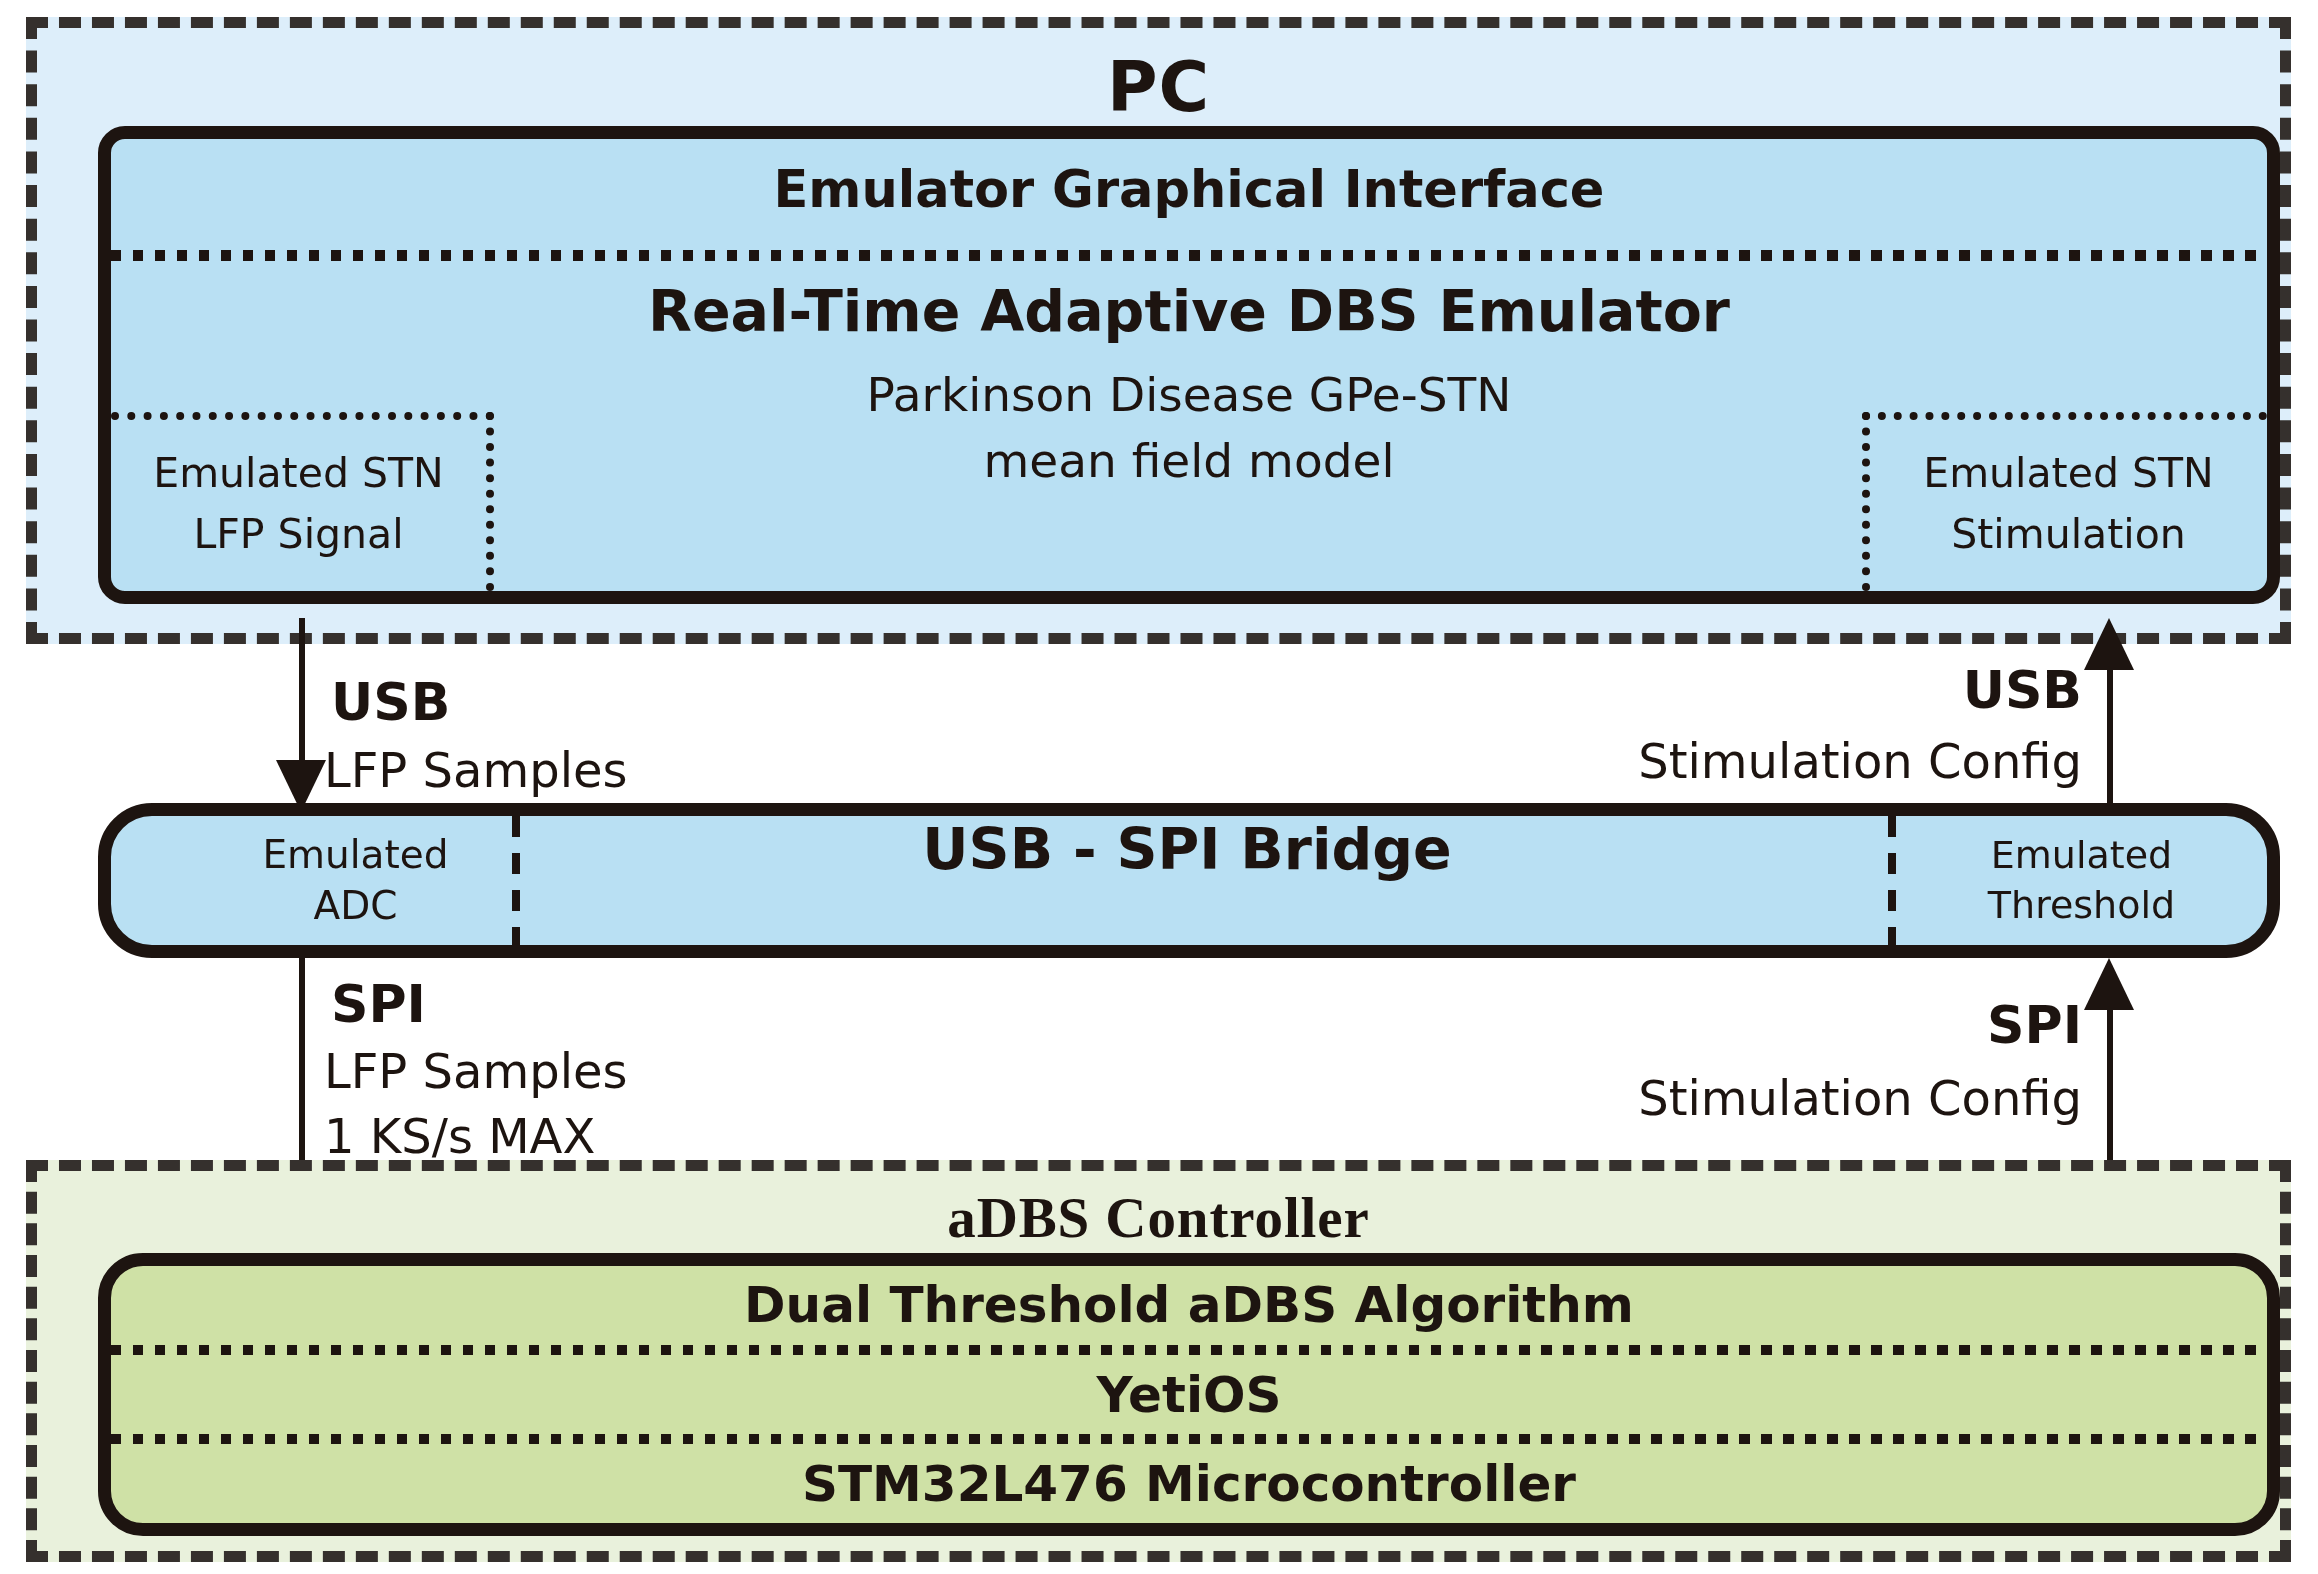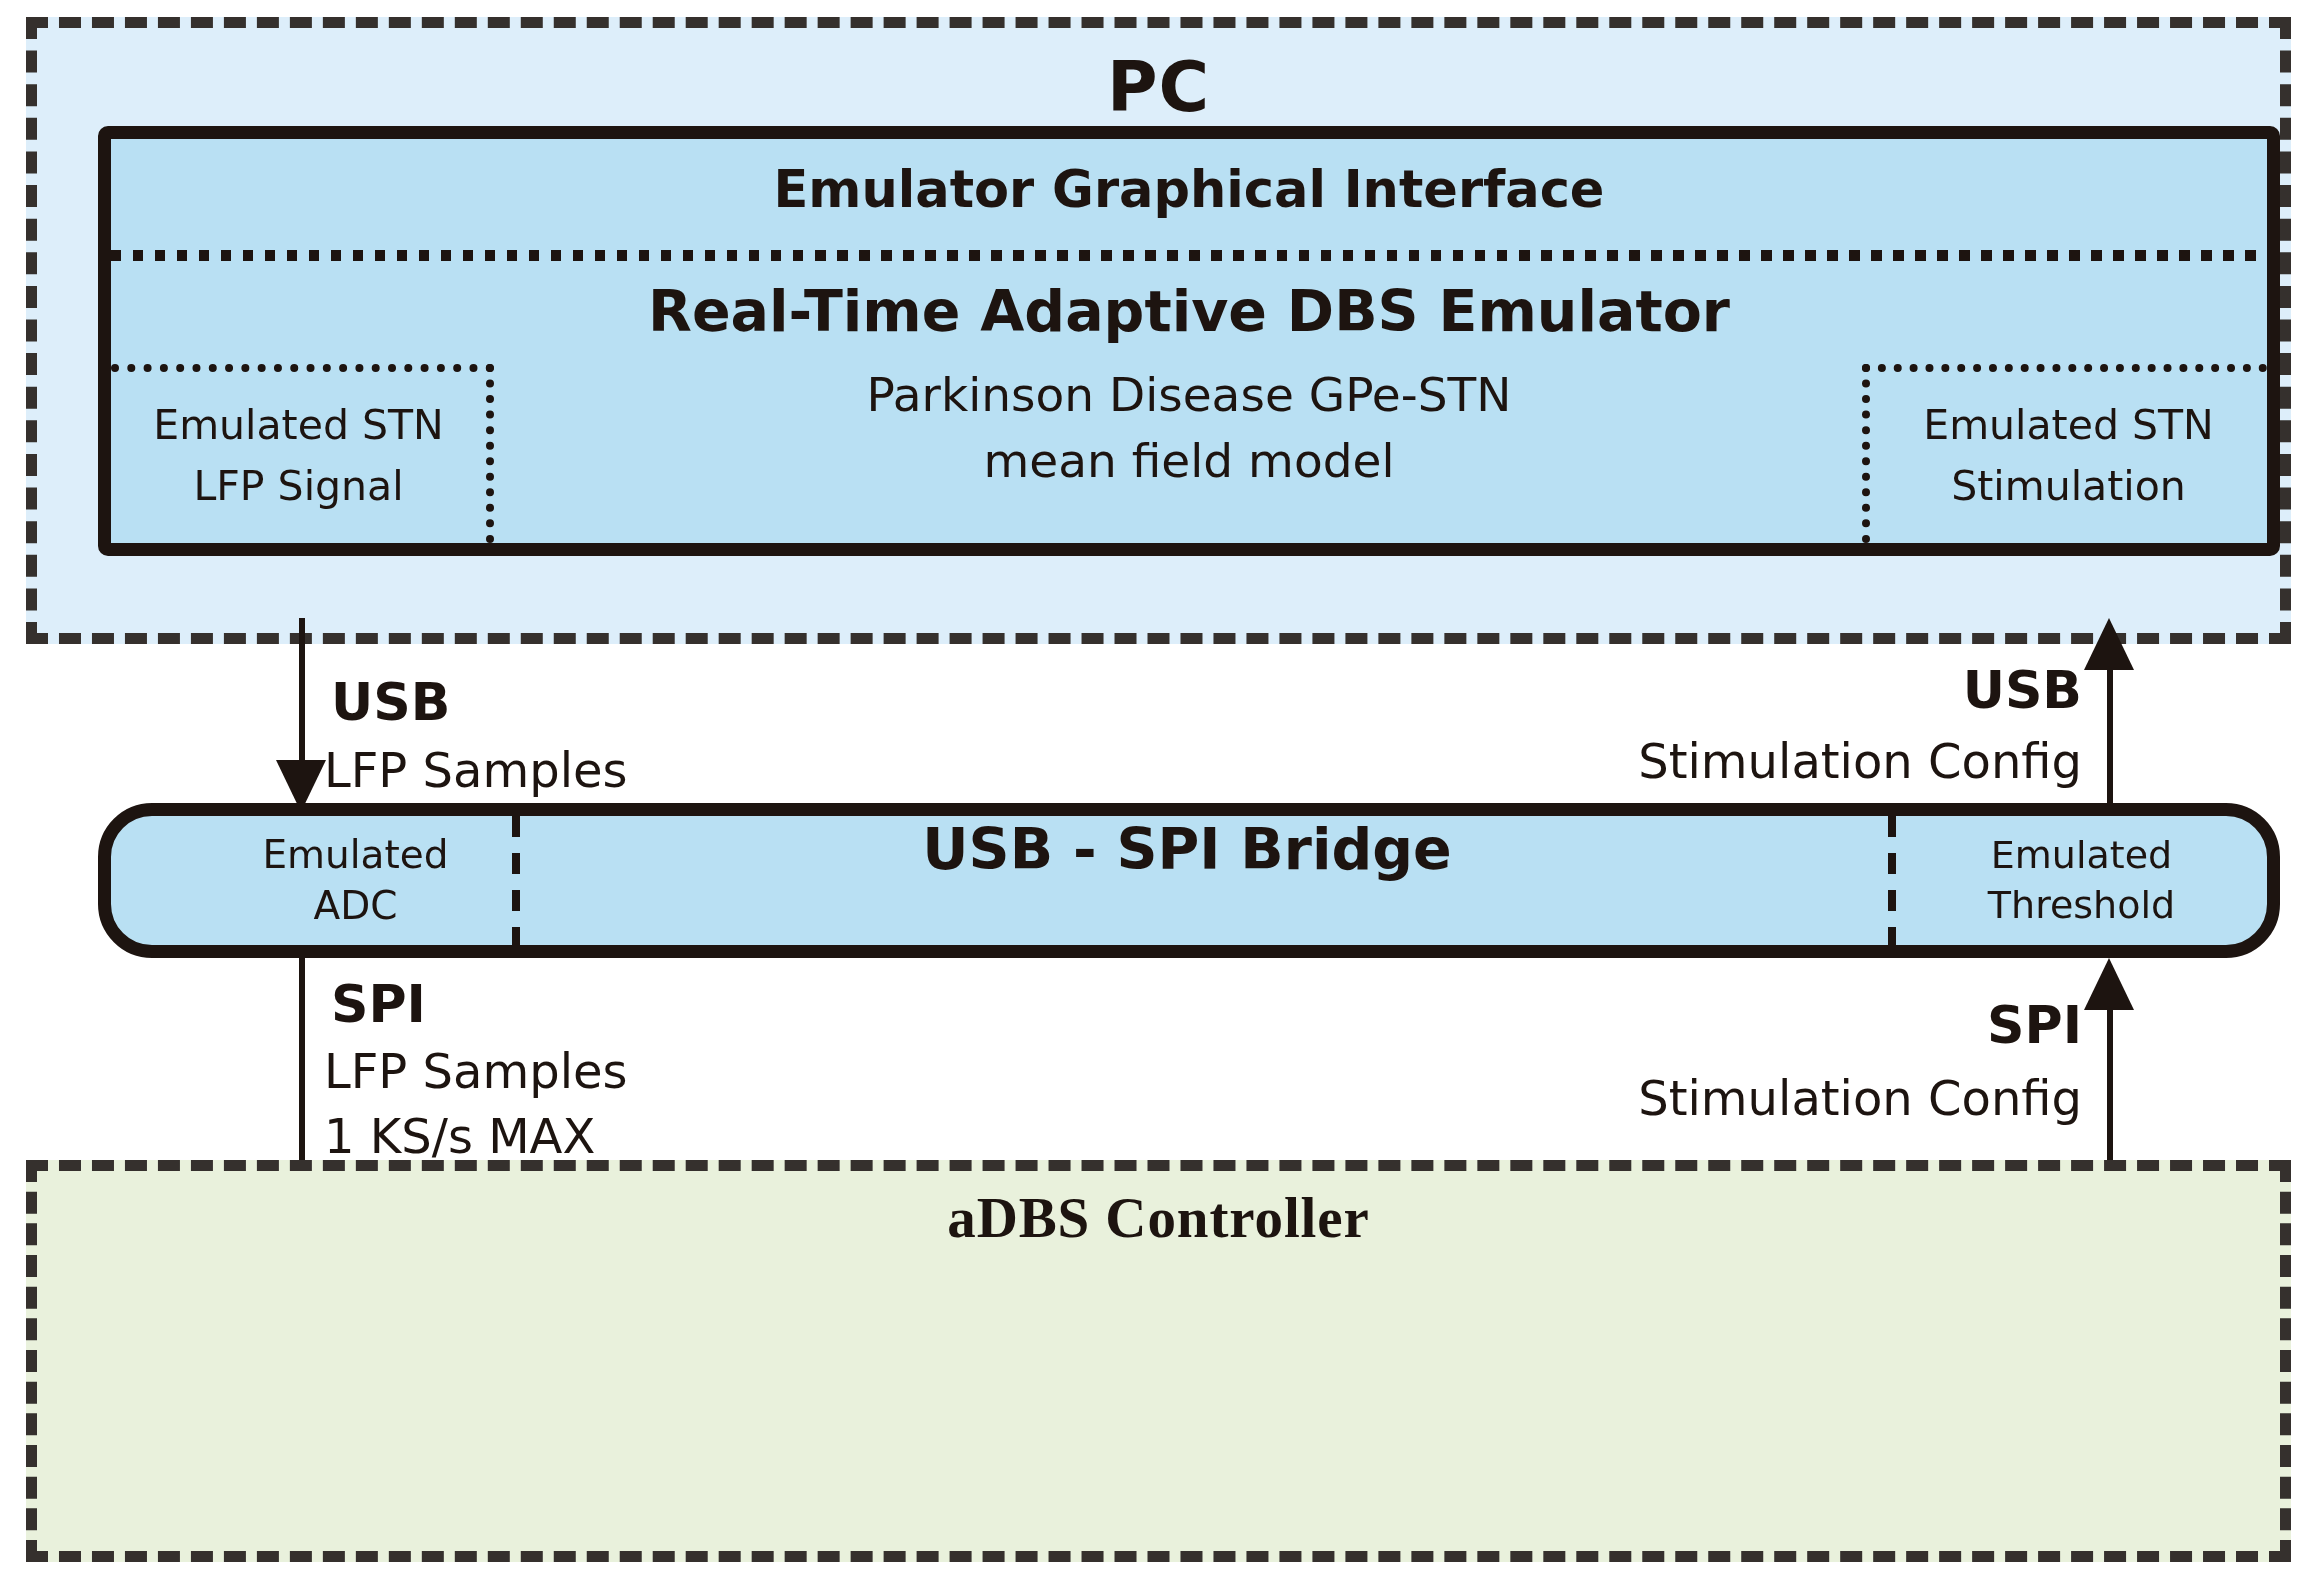--- a/index.html
+++ b/index.html
@@ -46,21 +46,21 @@
 </style>
 </head>
 <body>
 
 <div id="canvas">
 
   <div class="abs zone" style="left:26px;top:17.4px;width:2265px;height:627px;background:var(--pc-bg);">
     <div class="abs zone-title" style="top:19px;left:0;">PC</div>
   </div>
 
-  <div class="abs panel" style="left:98px;top:126px;width:2182px;height:430px;border-radius:10px;background:var(--panel-blue);">
+  <div class="abs panel" style="left:98px;top:126px;width:2182px;height:478px;border-radius:27px;background:var(--panel-blue);">
     <div class="abs center-text" style="top:21px;left:0;font-weight:bold;font-size:51px;">Emulator Graphical Interface</div>
     <div class="abs dotrule" style="top:111px;left:0;right:0;"></div>
     <div class="abs center-text" style="top:228px;left:0;font-size:47px;">Parkinson Disease GPe-STN</div>
     <div class="abs center-text" style="top:139px;left:0;font-weight:bold;font-size:57px;">Real-Time Adaptive DBS Emulator</div>
     <div class="abs center-text" style="top:294px;left:0;font-size:47px;">mean field model</div>
 
     <div class="abs port left" style="left:0;bottom:0;width:383px;height:179px;">
       <span>Emulated STN</span><br>
       <span>LFP Signal</span>
     </div>
@@ -108,15 +108,22 @@
 
   <div class="abs ahead-up" style="left:2084px;top:958px;"></div>
   <div class="abs aline" style="left:2107px;top:1007px;height:246px;"></div>
   <div class="abs lbl-proto ralign" style="left:1812px;top:995px;width:270px;">SPI</div>
   <div class="abs lbl-payload ralign" style="left:1507px;top:1070px;width:575px;">Stimulation Config</div>
 
   <div class="abs zone" style="left:26px;top:1160px;width:2265px;height:402px;background:var(--ctl-bg);">
     <div class="abs zone-title" style="top:14px;left:0;font-size:57px;font-family:Liberation Serif, serif;">aDBS Controller</div>
   </div>
 
+  <div class="abs panel" id="controller-box" style="left:98px;top:1253px;width:2182px;height:283px;border-radius:45px;background:var(--panel-green);">
+    <div class="ctl-row">Dual Threshold aDBS Algorithm</div>
+    <div class="dotrule"></div>
+    <div class="ctl-row">YetiOS</div>
+    <div class="dotrule"></div>
+    <div class="ctl-row">STM32L476 Microcontroller</div>
+  </div>
 
 </div>
 
 
 </body></html>

